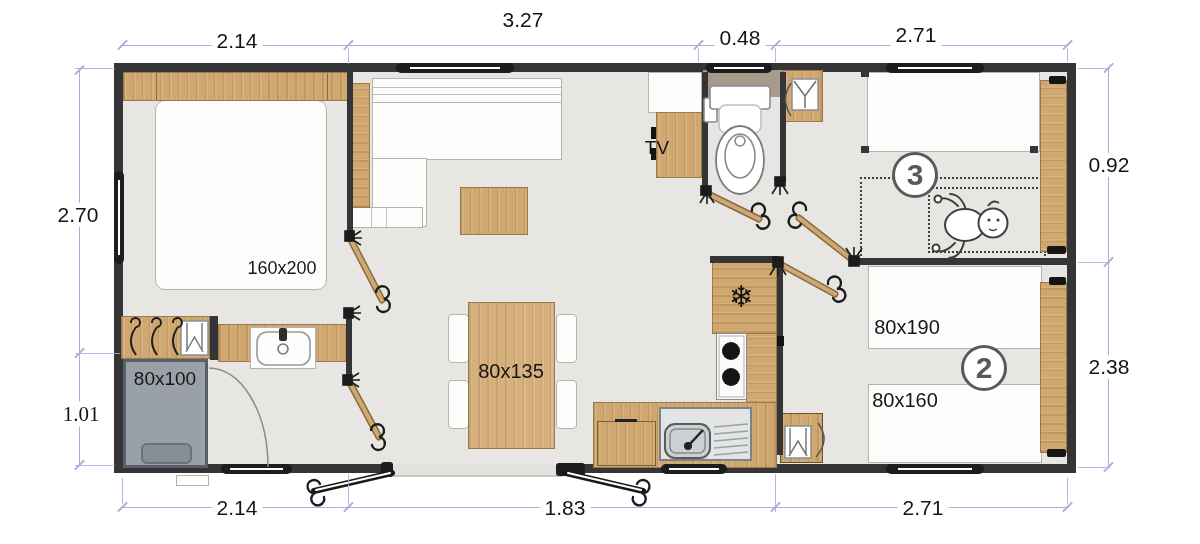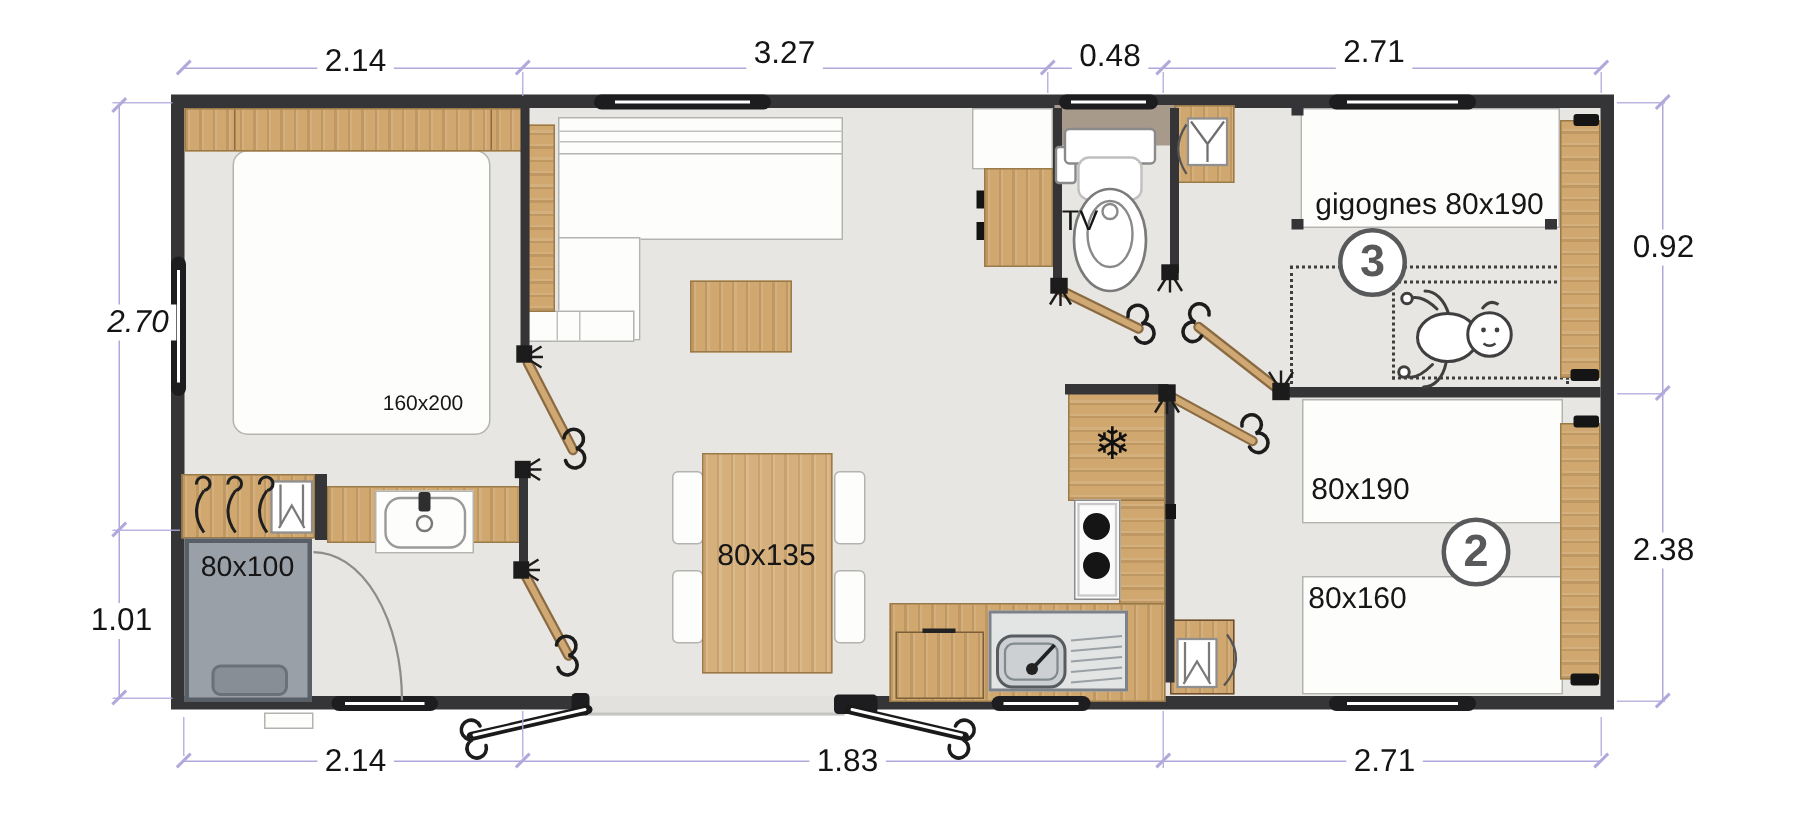--- a/index.html
+++ b/index.html
@@ -259,25 +259,24 @@
         <circle cx="936" cy="248" r="3.5"></circle>
       <ellipse cx="965" cy="225" rx="20" ry="16"></ellipse>
       <circle cx="993" cy="223" r="14.5"></circle>
       <path d="M 988 206 q 5 -7 11 -3" fill="none"></path>
       <circle cx="989" cy="220" r="1.6" fill="#3f3f3f" stroke="none"></circle>
       <circle cx="998" cy="220" r="1.6" fill="#3f3f3f" stroke="none"></circle>
       <path d="M 989 229 q 4 3 8 0" fill="none" stroke-width="1.5"></path>
     </g>
   </svg>
 
-  <div class="rlabel" style="left:282px;top:268px;font-size:14px;">160x200</div>
+  <div class="rlabel" style="left:282px;top:268px;font-size:18px;">160x200</div>
   <div class="rlabel" style="left:165px;top:379px;">80x100</div>
   <div class="rlabel" style="left:511px;top:371px;font-size:20px;">80x135</div>
-  <div class="rlabel" style="left:720px;top:148px;">TV</div>
-  <div class="rlabel" style="left:953px;top:137px;font-size:20px;">gigognes 80x190</div>
+  <div class="rlabel" style="left:657px;top:148px;">TV</div>
   <div class="rlabel" style="left:907px;top:327px;font-size:20px;">80x190</div>
   <div class="rlabel" style="left:905px;top:400px;font-size:20px;">80x160</div>
   <div class="numcircle" style="left:892px;top:152px;">3</div>
   <div class="numcircle" style="left:961px;top:345px;">2</div>
 
   <div class="dimline" style="left:122px;top:45px;width:945px;height:1px;"></div>
   <div class="dimline" style="left:122px;top:507px;width:945px;height:1px;"></div>
   <div class="dimline" style="left:79px;top:70px;width:1px;height:395px;"></div>
   <div class="dimline" style="left:1108px;top:68px;width:1px;height:399px;"></div>
 
@@ -306,24 +305,24 @@
   <div class="tick" style="left:769px;top:506px;"></div>
   <div class="tick" style="left:1061px;top:506px;"></div>
   <div class="tick" style="left:73px;top:69px;"></div>
   <div class="tick" style="left:73px;top:352px;"></div>
   <div class="tick" style="left:73px;top:464px;"></div>
   <div class="tick" style="left:1102px;top:67px;"></div>
   <div class="tick" style="left:1102px;top:261px;"></div>
   <div class="tick" style="left:1102px;top:466px;"></div>
 
   <div class="dimlabel" style="left:237px;top:41px;">2.14</div>
-  <div class="dimlabel" style="left:523px;top:36px;text-align:center;">3.27</div>
+  <div class="dimlabel" style="left:523px;top:20px;text-align:center;">3.27</div>
   <div class="dimlabel" style="left:740px;top:38px;">0.48</div>
   <div class="dimlabel" style="left:916px;top:35px;">2.71</div>
   <div class="dimlabel" style="left:237px;top:508px;">2.14</div>
   <div class="dimlabel" style="left:565px;top:508px;">1.83</div>
   <div class="dimlabel" style="left:923px;top:508px;">2.71</div>
-  <div class="dimlabel" style="left:92px;top:215px;font-style:italic;">2.70</div>
-  <div class="dimlabel" style="left:81px;top:414px;">1.01</div>
+  <div class="dimlabel" style="left:78px;top:215px;">2.70</div>
+  <div class="dimlabel" style="left:81px;top:414px;font-family:Liberation Serif, serif;">1.01</div>
   <div class="dimlabel" style="left:1109px;top:165px;">0.92</div>
   <div class="dimlabel" style="left:1109px;top:367px;">2.38</div>
 
 </div>
 
 </body></html>

